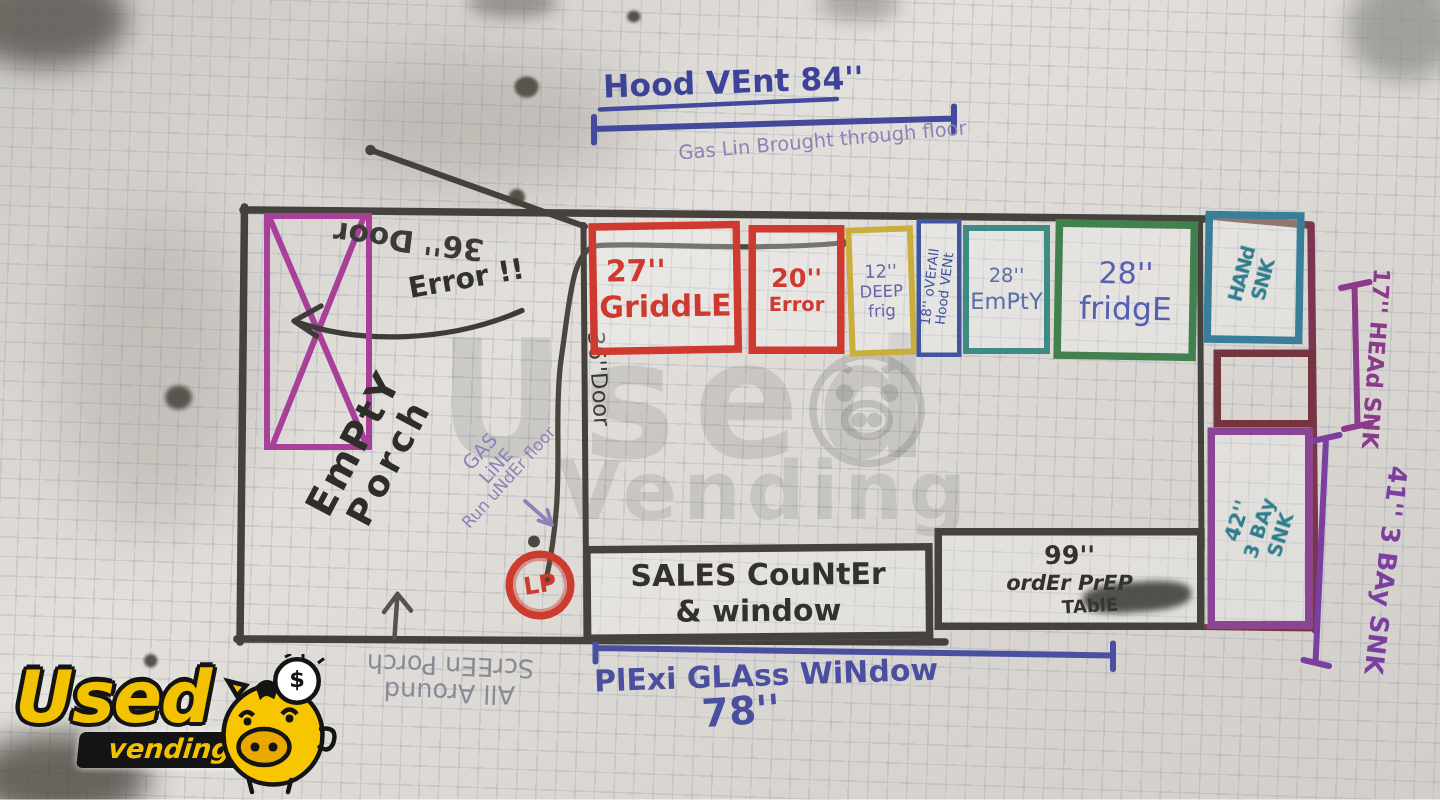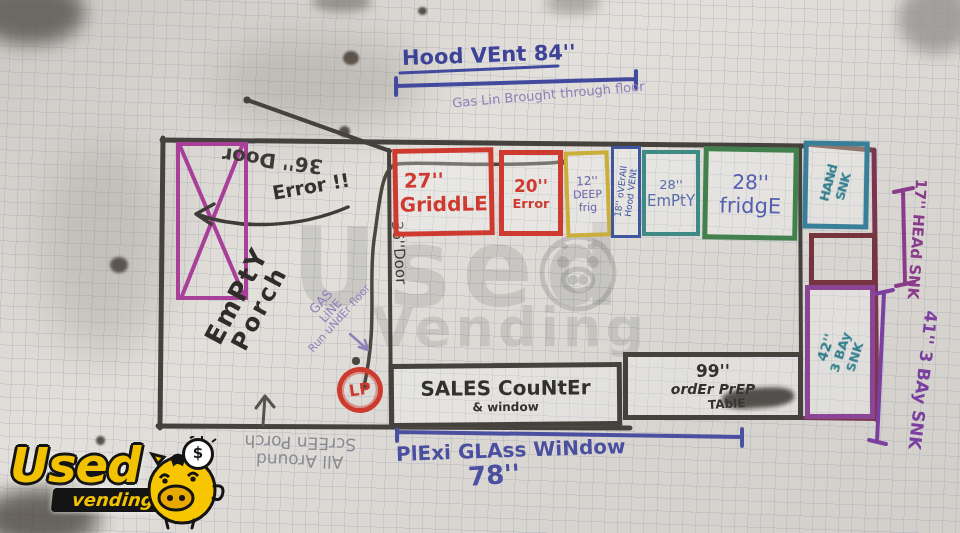--- a/index.html
+++ b/index.html
@@ -162,21 +162,21 @@
 </div>
 
 <div class="t ctr" style="left:860px;top:228px;width:112px;height:22px;font-size:15px;font-weight:bold;color:#8a3c8a;transform:rotate(94deg);">17'' HEAd SNK</div>
 <div class="t ctr" style="left:827px;top:368px;width:190px;height:24px;font-size:17px;font-weight:bold;color:#7b3fa0;transform:rotate(97deg);">41'' 3 BAy SNK</div>
 
 <div class="t ctr" style="left:337px;top:367px;width:46px;height:46px;border:5px solid #cc3b2e;border-radius:50%;box-sizing:border-box;box-shadow:inset 0 0 0 2px rgba(204,59,46,.45);transform:rotate(-8deg);">
   <div style="font-size:16px;font-weight:bold;color:#cc3b2e;">LP</div>
 </div>
 <div class="box ctr" style="left:389px;top:363px;width:233px;height:64px;border:5px solid #45423e;color:#33312e;font-weight:bold;transform:rotate(-0.5deg);">
   <div style="font-size:20px;">SALES CouNtEr</div>
-  <div style="font-size:12px;">&amp; window</div>
+  <div style="font-size:20px;">&amp; window</div>
 </div>
 <div class="box ctr" style="left:623px;top:352px;width:180px;height:68px;border:5px solid #45423e;color:#33312e;font-weight:bold;">
   <div style="font-size:17px;">99''</div>
   <div style="font-size:14px;font-style:italic;">ordEr PrEP</div>
   <div style="font-size:12px;transform:translateX(14px) rotate(-3deg);">TAblE</div>
 </div>
 <div class="shade smudge" style="left:722px;top:388px;width:72px;height:20px;background:#3a3833;filter:blur(2px);opacity:.85;transform:rotate(-4deg);border-radius:40%;"></div>
 <div class="t" style="left:396px;top:440px;font-size:20px;font-weight:bold;color:#4b4fa0;transform:rotate(-2deg);">PlExi GLAss WiNdow</div>
 <div class="t" style="left:468px;top:462px;font-size:26px;font-weight:bold;color:#4b4fa0;transform:rotate(-4deg);">78''</div>
 

